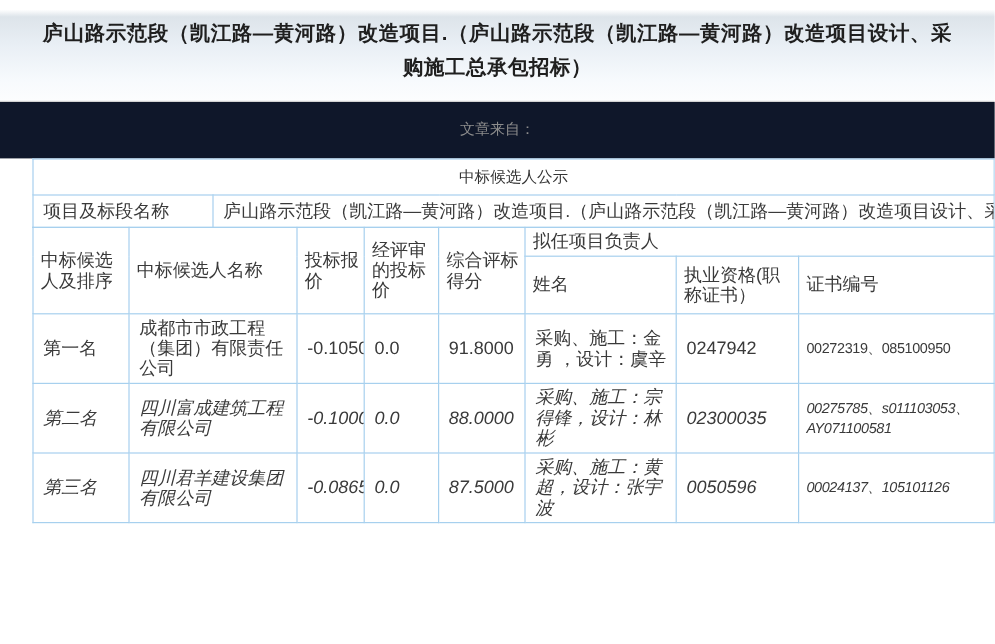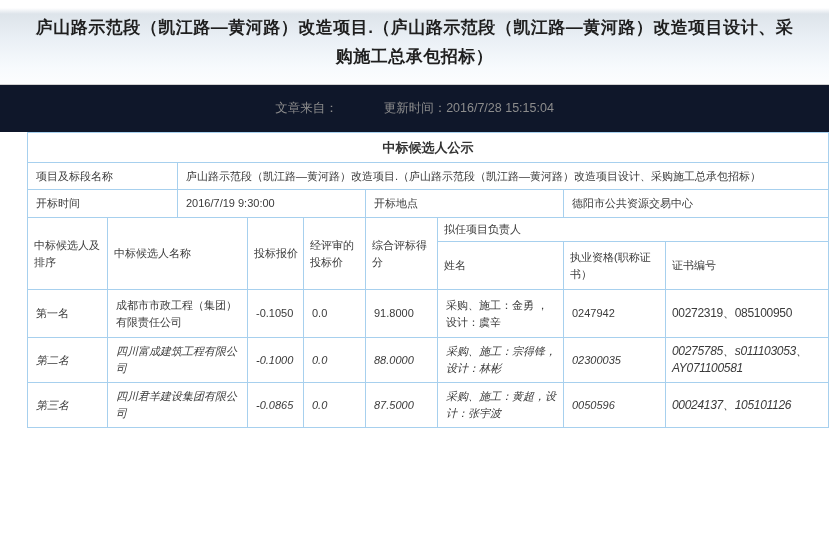--- a/index.html
+++ b/index.html
@@ -25,71 +25,64 @@
     display: flex; align-items: center; justify-content: center; gap: 46px;
     font-size: 12.5px; color: #8c8c8c; background: #0f172a;
   }
 
   
   .tables-wrap { margin-left: 27px; width: 801px; }
   table { border-collapse: collapse; table-layout: fixed; width: 801px; }
   table.cand { margin-top: -1px; }
   td {
     border: 1px solid #a7d0ee;
-    font-size: 11px; color: #3a3a3a;
+    font-size: 15px; color: #3a3a3a;
     padding: 3px 4px 3px 8px;
     vertical-align: middle; line-height: 17px;
     overflow: hidden;
   }
   .t-title td {
     text-align: center; font-size: 13px; color: #333;
-    height: 30px; padding-left: 4px; font-weight: bold;
+    height: 30px; padding-left: 4px;
   }
   .nowrap { white-space: nowrap; }
   .cert-cell { font-size: 12px; letter-spacing: -0.3px; padding-left: 6px; padding-right: 2px; }
   .hdr { padding-left: 6px; }
   .r27 { height: 27px; } .r42 { height: 42px; } .r30 { height: 30px; }
   .r28 { height: 28px; } .r24 { height: 24px; } .r48 { height: 48px; } .r45 { height: 45px; font-style: italic; }
 </style>
 </head>
 <body>
 
 <div class="page">
 
   <header class="page-header">
     <h1 class="page-title">庐山路示范段（凯江路—黄河路）改造项目.（庐山路示范段（凯江路—黄河路）改造项目设计、采购施工总承包招标）</h1>
   </header>
 
   <div class="meta-bar">
     <span>文章来自：</span>
-    <span>更新时间：2016/7/28 15:15:04</span>
   </div>
 
   <div class="tables-wrap">
 
     <table class="info">
       <colgroup>
           <col style="width:150px">
           <col style="width:188px">
           <col style="width:198px">
           <col style="width:265px">
         </colgroup>
       <tbody>
         <tr class="t-title">
           <td colspan="4">中标候选人公示</td>
         </tr>
         <tr class="r27">
           <td>项目及标段名称</td>
           <td colspan="3" class="nowrap">庐山路示范段（凯江路—黄河路）改造项目.（庐山路示范段（凯江路—黄河路）改造项目设计、采购施工总承包招标）</td>
-        </tr>
-        <tr class="r28">
-          <td>开标时间</td>
-          <td>2016/7/19 9:30:00</td>
-          <td>开标地点</td>
-          <td>德阳市公共资源交易中心</td>
         </tr>
       </tbody>
     </table>
 
     <table class="cand">
       <colgroup>
         <col style="width:80px">
           <col style="width:140px">
           <col style="width:56px">
           <col style="width:62px">

